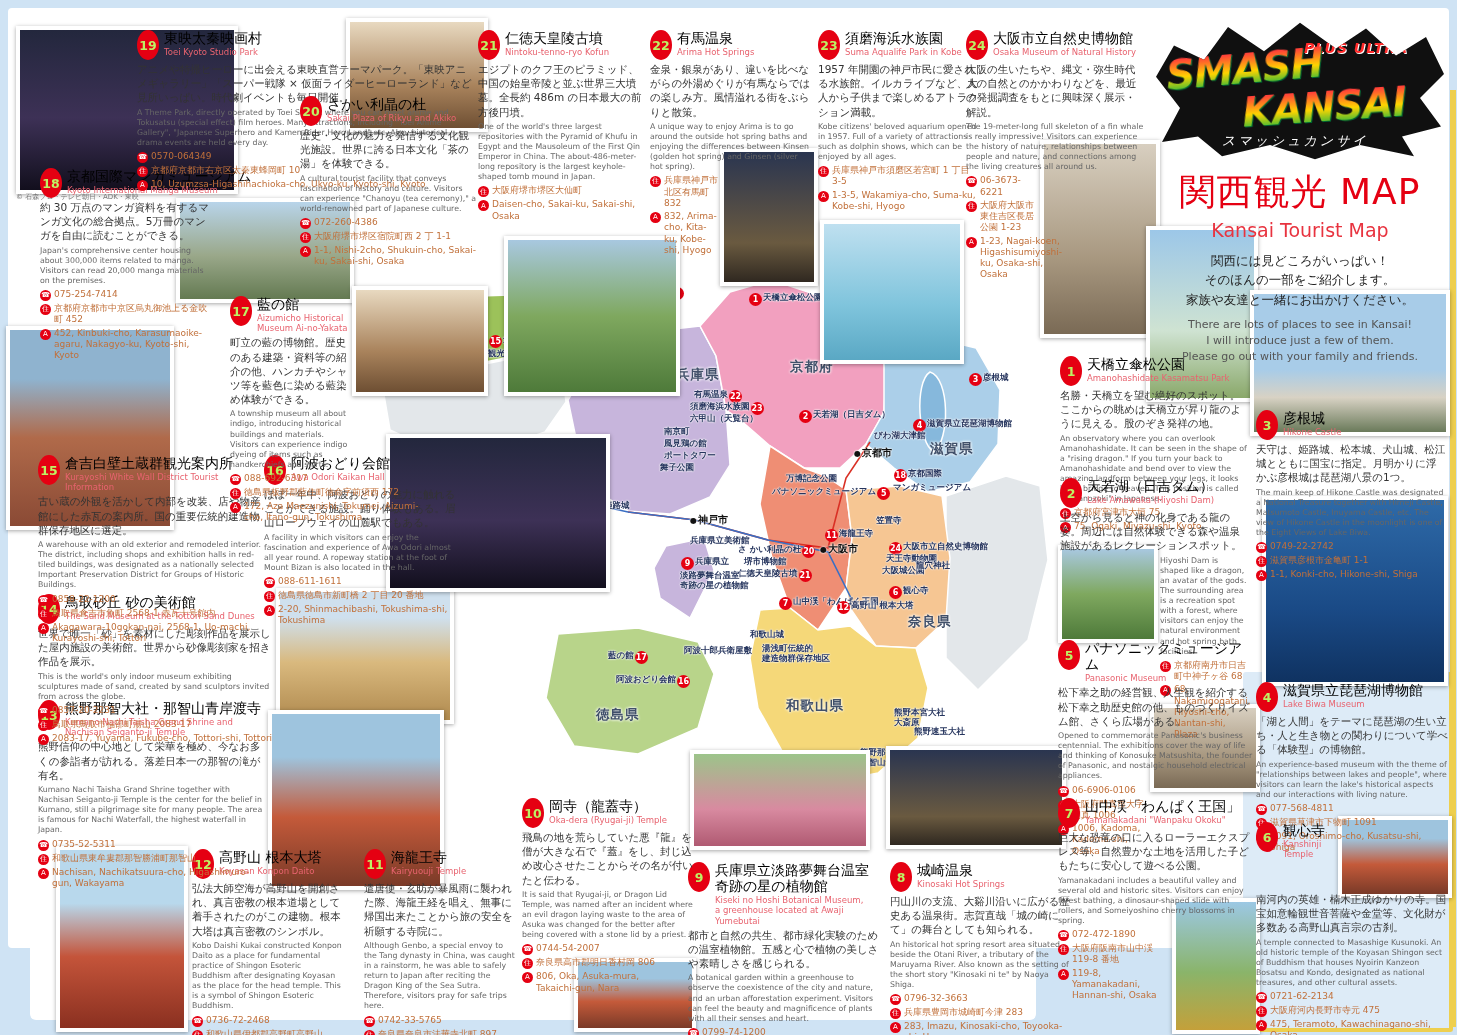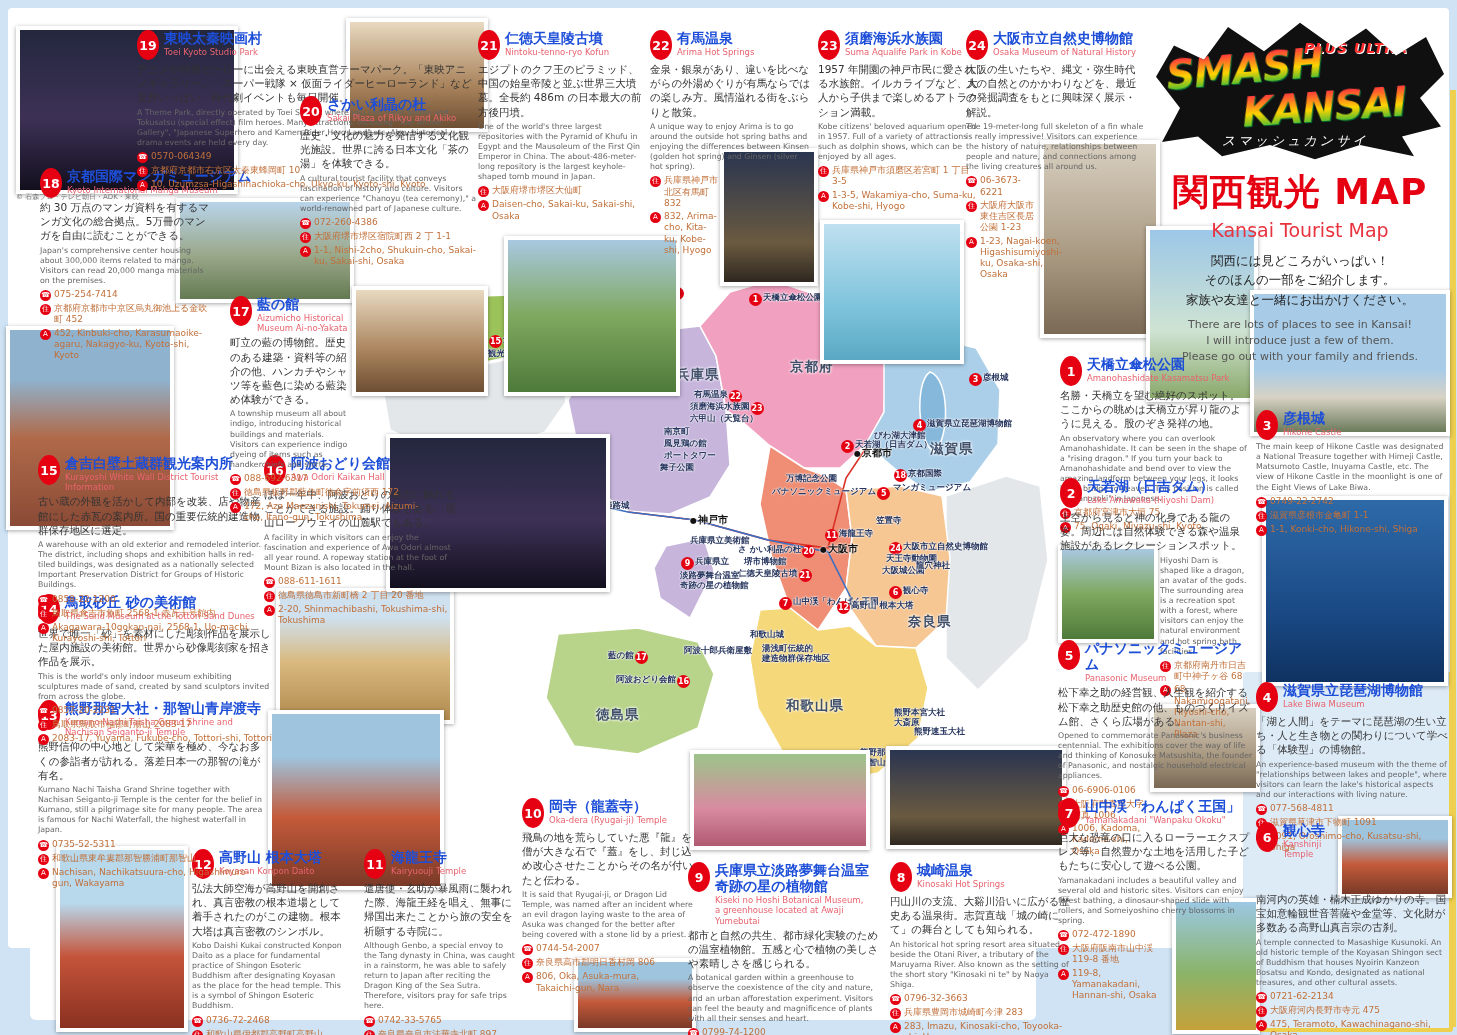--- a/index.html
+++ b/index.html
@@ -17,21 +17,21 @@
         clip-path:polygon(2% 40%,8% 18%,18% 28%,26% 5%,38% 22%,50% 2%,62% 20%,72% 6%,82% 25%,92% 12%,98% 38%,90% 55%,97% 75%,84% 82%,88% 96%,70% 88%,55% 98%,40% 88%,24% 96%,16% 82%,4% 86%,10% 62%);}
   .logo-plus{position:absolute;top:20px;right:42px;color:#ff2a2a;font-style:italic;font-weight:bold;
              font-size:14px;text-shadow:1px 1px 0 #fff;letter-spacing:1px;}
   .logo-smash,.logo-kansai{position:absolute;font-size:40px;font-style:italic;font-weight:900;letter-spacing:-1px;
       background:linear-gradient(180deg,#ff3a3a 15%,#ffd400 55%,#2fb83a 88%);
       -webkit-background-clip:text;background-clip:text;color:transparent;
       filter:drop-shadow(1px 1px 0 #063);}
   .logo-smash{top:26px;left:16px;transform:rotate(-5deg);}
   .logo-kansai{top:64px;left:92px;transform:rotate(-4deg);}
   .logo-kana{position:absolute;bottom:12px;left:72px;color:#fff;font-size:13px;font-style:italic;letter-spacing:3px;}
-  .title-jp{margin-top:6px;font-size:36px;font-weight:700;color:#e50012;letter-spacing:1px;white-space:nowrap;}
+  .title-jp{margin-top:6px;font-size:36px;font-weight:400;color:#e50012;letter-spacing:1px;white-space:nowrap;}
   .title-en{font-size:19px;color:#e8333f;margin-top:2px;}
   .intro-jp{margin-top:10px;font-size:12.5px;color:#222;line-height:1.55;}
   .intro-en{margin-top:8px;font-size:11px;color:#555;line-height:1.45;}
 
   
   .photo{position:absolute;border:4px solid #fff;box-shadow:0 1px 4px rgba(0,0,0,.35);z-index:2;}
   .photo-credit{position:absolute;left:16px;top:192px;font-size:7px;color:#777;z-index:3;}
   .g-dark{background:linear-gradient(180deg,#23273d,#3d3156 55%,#120f1d);}
   .g-interior{background:linear-gradient(180deg,#e8d9c0,#a9835c 60%,#6e4f33);}
   .g-city{background:linear-gradient(180deg,#b8d4ea,#9aa88a 55%,#647a52);}
@@ -69,23 +69,23 @@
   [data-name="photo-kinosaki-street"]{left:886px;top:746px;width:172px;height:95px;}
   [data-name="photo-hiyoshi-dam-aerial"]{left:1058px;top:545px;width:92px;height:90px;}
   [data-name="photo-panasonic-museum"]{left:1150px;top:704px;width:102px;height:80px;}
   [data-name="photo-kanshinji-temple"]{left:1338px;top:816px;width:106px;height:74px;}
   [data-name="photo-wanpaku-dinosaur"]{left:1172px;top:898px;width:80px;height:128px;}
 
   
   #cards{position:absolute;inset:0;z-index:3;}
   .card{position:absolute;}
   .trow{display:flex;align-items:flex-start;gap:5px;margin-bottom:2px;}
-  .badge{min-width:22px;height:30px;border-radius:50%;background:#e50012;color:#ffffff;font-weight:bold;
+  .badge{min-width:22px;height:30px;border-radius:50%;background:#e50012;color:#bef264;font-weight:bold;
          font-size:12.5px;display:flex;align-items:center;justify-content:center;flex:0 0 auto;}
-  .tjp{color:#1d4ed8;font-weight:bold;font-size:14px;line-height:1.15;white-space:pre-line;}
+  .tjp{color:#000000;font-weight:normal;font-size:14px;line-height:1.15;white-space:pre-line;}
   .ten{color:#e8636f;font-size:8.5px;line-height:1.2;margin-top:1px;white-space:pre-line;}
   .djp{font-size:10.5px;color:#333;line-height:1.35;margin-bottom:3px;}
   .den{font-size:7.8px;color:#666;line-height:1.3;margin-bottom:3px;}
   .crow{display:flex;gap:3px;font-size:9px;color:#c1703a;line-height:1.25;margin-bottom:2px;}
   .ci{width:11px;height:11px;border-radius:50%;background:#e50012;color:#fff;font-size:7px;
       display:flex;align-items:center;justify-content:center;flex:0 0 auto;margin-top:1px;}
   .pos-a1{left:1060px;top:356px;width:190px;}
   .pos-a2{left:1060px;top:478px;width:188px;}
   .pos-a2 .den,.pos-a2 .crow{margin-left:100px;}
   .pos-a3{left:1256px;top:410px;width:190px;}
@@ -173,21 +173,21 @@
       <div class="cl" data-name="city-label" style="left: 820px; top: 542px;"><span class="cdot" data-name="city-dot-icon">●</span><span data-name="city-name">大阪市</span></div>
       <div class="ml" data-name="map-poi-label" style="left: 636px; top: 286px;"><span data-name="map-poi-text">城崎温泉</span><span class="mb" data-name="map-number-badge">8</span></div>
       <div class="ml" data-name="map-poi-label" style="left: 398px; top: 315px;"><span class="mb" data-name="map-number-badge">14</span><span data-name="map-poi-text">鳥取砂丘</span></div>
       <div class="ml" data-name="map-poi-label" style="left: 418px; top: 328px;"><span data-name="map-poi-text">砂の美術館</span></div>
       <div class="ml" data-name="map-poi-label" style="left: 360px; top: 336px;"><span data-name="map-poi-text">米子市観光センター・
 皆生温泉旅館組合</span></div>
       <div class="ml" data-name="map-poi-label" style="left: 488px; top: 334px;"><span class="mb" data-name="map-number-badge">15</span><span data-name="map-poi-text">倉吉白壁土蔵群
 観光案内所</span></div>
       <div class="ml" data-name="map-poi-label" style="left: 748px; top: 292px;"><span class="mb" data-name="map-number-badge">1</span><span data-name="map-poi-text">天橋立傘松公園</span></div>
       <div class="ml" data-name="map-poi-label" style="left: 968px; top: 372px;"><span class="mb" data-name="map-number-badge">3</span><span data-name="map-poi-text">彦根城</span></div>
-      <div class="ml" data-name="map-poi-label" style="left: 840px; top: 409px; margin-top: 30px;"><span class="mb" data-name="map-number-badge">2</span><span data-name="map-poi-text">天若湖（日吉ダム）</span></div>
+      <div class="ml" data-name="map-poi-label" style="left: 798px; top: 409px;"><span class="mb" data-name="map-number-badge">2</span><span data-name="map-poi-text">天若湖（日吉ダム）</span></div>
       <div class="ml" data-name="map-poi-label" style="left: 912px; top: 418px;"><span class="mb" data-name="map-number-badge">4</span><span data-name="map-poi-text">滋賀県立琵琶湖博物館</span></div>
       <div class="ml" data-name="map-poi-label" style="left: 874px; top: 430px;"><span data-name="map-poi-text">びわ湖大津館</span></div>
       <div class="ml" data-name="map-poi-label" style="left: 694px; top: 389px;"><span data-name="map-poi-text">有馬温泉</span><span class="mb" data-name="map-number-badge">22</span></div>
       <div class="ml" data-name="map-poi-label" style="left: 690px; top: 401px;"><span data-name="map-poi-text">須磨海浜水族園</span><span class="mb" data-name="map-number-badge">23</span></div>
       <div class="ml" data-name="map-poi-label" style="left: 690px; top: 413px;"><span data-name="map-poi-text">六甲山（天覧台）</span></div>
       <div class="ml" data-name="map-poi-label" style="left: 664px; top: 426px;"><span data-name="map-poi-text">南京町</span></div>
       <div class="ml" data-name="map-poi-label" style="left: 664px; top: 438px;"><span data-name="map-poi-text">風見鶏の館</span></div>
       <div class="ml" data-name="map-poi-label" style="left: 664px; top: 450px;"><span data-name="map-poi-text">ポートタワー</span></div>
       <div class="ml" data-name="map-poi-label" style="left: 660px; top: 462px;"><span data-name="map-poi-text">舞子公園</span></div>
       <div class="ml" data-name="map-poi-label" style="left: 604px; top: 500px;"><span data-name="map-poi-text">姫路城</span></div>
@@ -292,20 +292,21 @@
         </div>
       </div>
       <div class="card pos-a3" data-name="attraction-card-3">
         <div class="trow">
           <span class="badge" data-name="attraction-number-badge">3</span>
           <div>
             <div class="tjp" data-name="attraction-title-jp">彦根城</div>
             <div class="ten" data-name="attraction-title-en">Hikone Castle</div>
           </div>
         </div>
+        <div class="djp" data-name="attraction-description-jp">天守は、姫路城、松本城、犬山城、松江城とともに国宝に指定。月明かりに浮かぶ彦根城は琵琶湖八景の1つ。</div>
         <div class="den" data-name="attraction-description-en">The main keep of Hikone Castle was designated a National Treasure together with Himeji Castle, Matsumoto Castle, Inuyama Castle, etc. The view of Hikone Castle in the moonlight is one of the Eight Views of Lake Biwa.</div>
         <div class="crow">
           <span class="ci" data-name="phone-icon">☎</span>
           <span data-name="attraction-phone">0749-22-2742</span>
         </div>
         <div class="crow">
           <span class="ci" data-name="address-jp-icon">住</span>
           <span data-name="attraction-address-jp">滋賀県彦根市金亀町 1-1</span>
         </div>
         <div class="crow">

